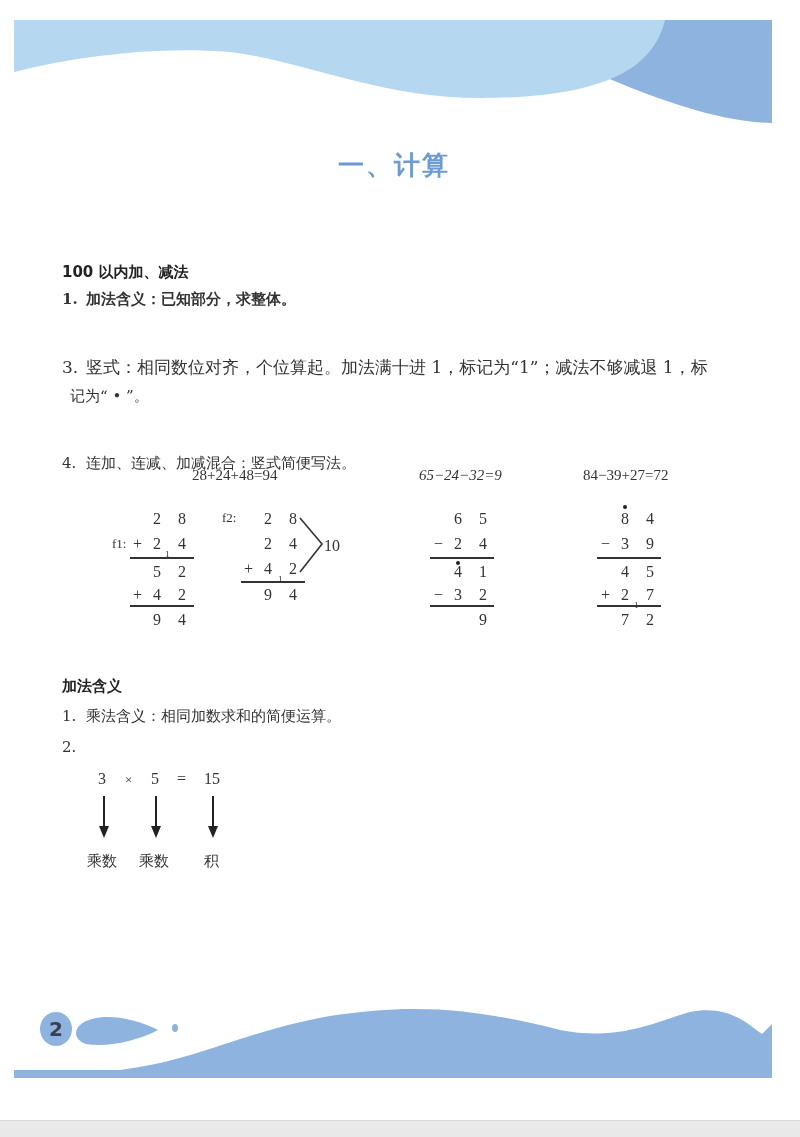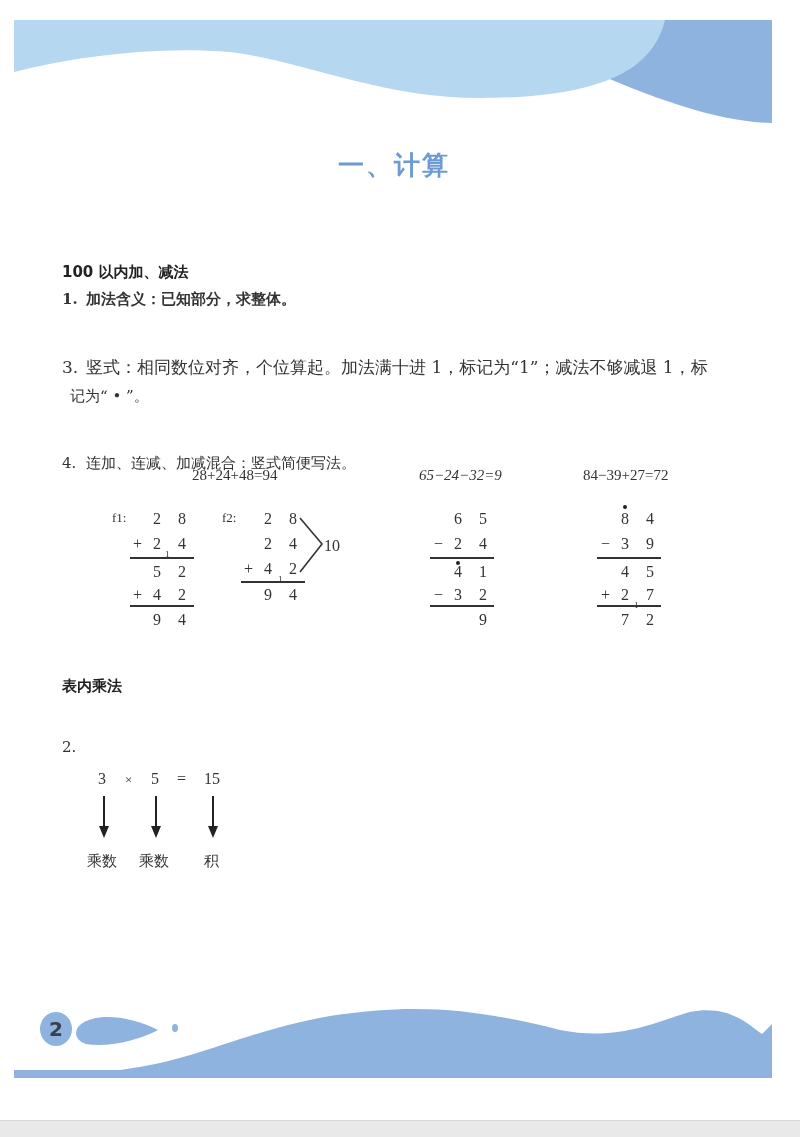--- a/index.html
+++ b/index.html
@@ -49,21 +49,21 @@
 
   <div class="sec-head" style="top:263px;">100 以内加、减法</div>
 
   <div class="line" style="top:290px;font-weight:bold;"><span class="num">1.</span><span>加法含义：已知部分，求整体。</span></div>
   <div class="line" style="top:356px;font-size:17px;"><span class="num">3.</span><span>竖式：相同数位对齐，个位算起。加法满十进 1，标记为“1”；减法不够减退 1，标</span></div>
   <div class="cont" style="top:387px;">记为“ • ”。</div>
   <div class="line" style="top:414px;margin-top:40px;"><span class="num">4.</span><span>连加、连减、加减混合：竖式简便写法。</span></div>
 
   <div class="eq" style="left:192px;top:467px;">28+24+48=94</div>
 
-  <div class="label" style="left:112px;top:510px;">f1:</div>
+  <div class="label" style="left:112px;top:536px;">f1:</div>
   <div class="d" style="left:150px;top:510px;">2</div>
   <div class="d" style="left:175px;top:510px;">8</div>
   <div class="op" style="left:133px;top:535px;">+</div>
   <div class="d" style="left:150px;top:535px;">2</div>
   <div class="carry" style="left:165px;top:549px;">1</div>
   <div class="d" style="left:175px;top:535px;">4</div>
   <div class="hr" style="left:130px;top:557px;width:64px;"></div>
   <div class="d" style="left:150px;top:563px;">5</div>
   <div class="d" style="left:175px;top:563px;">2</div>
   <div class="op" style="left:133px;top:586px;">+</div>
@@ -117,21 +117,22 @@
   <div class="d" style="left:618px;top:563px;">4</div>
   <div class="d" style="left:643px;top:563px;">5</div>
   <div class="op" style="left:601px;top:586px;">+</div>
   <div class="d" style="left:618px;top:586px;">2</div>
   <div class="carry" style="left:634px;top:600px;">1</div>
   <div class="d" style="left:643px;top:586px;">7</div>
   <div class="hr" style="left:597px;top:605px;width:64px;"></div>
   <div class="d" style="left:618px;top:611px;">7</div>
   <div class="d" style="left:643px;top:611px;">2</div>
 
-  <div class="sec-head" style="top:677px;">表内乘法</div>
+  <div class="sec-head" style="top:677px;">加法含义</div>
+  <div class="line" style="top:707px;"><span class="num">1.</span><span>乘法含义：相同加数求和的简便运算。</span></div>
   <div class="line" style="top:738px;"><span class="num">2.</span></div>
 
   <div class="mul-text" style="left:98px;top:770px;">3</div>
   <div class="mul-text" style="left:125px;top:770px;font-size:13px;top:772px;">×</div>
   <div class="mul-text" style="left:151px;top:770px;">5</div>
   <div class="mul-text" style="left:177px;top:770px;">=</div>
   <div class="mul-text" style="left:204px;top:770px;">15</div>
 
   <div class="arrow" style="left:103px;top:796px;height:30px;"></div>
   <div class="arrowhead" style="left:99px;top:826px;"></div>

